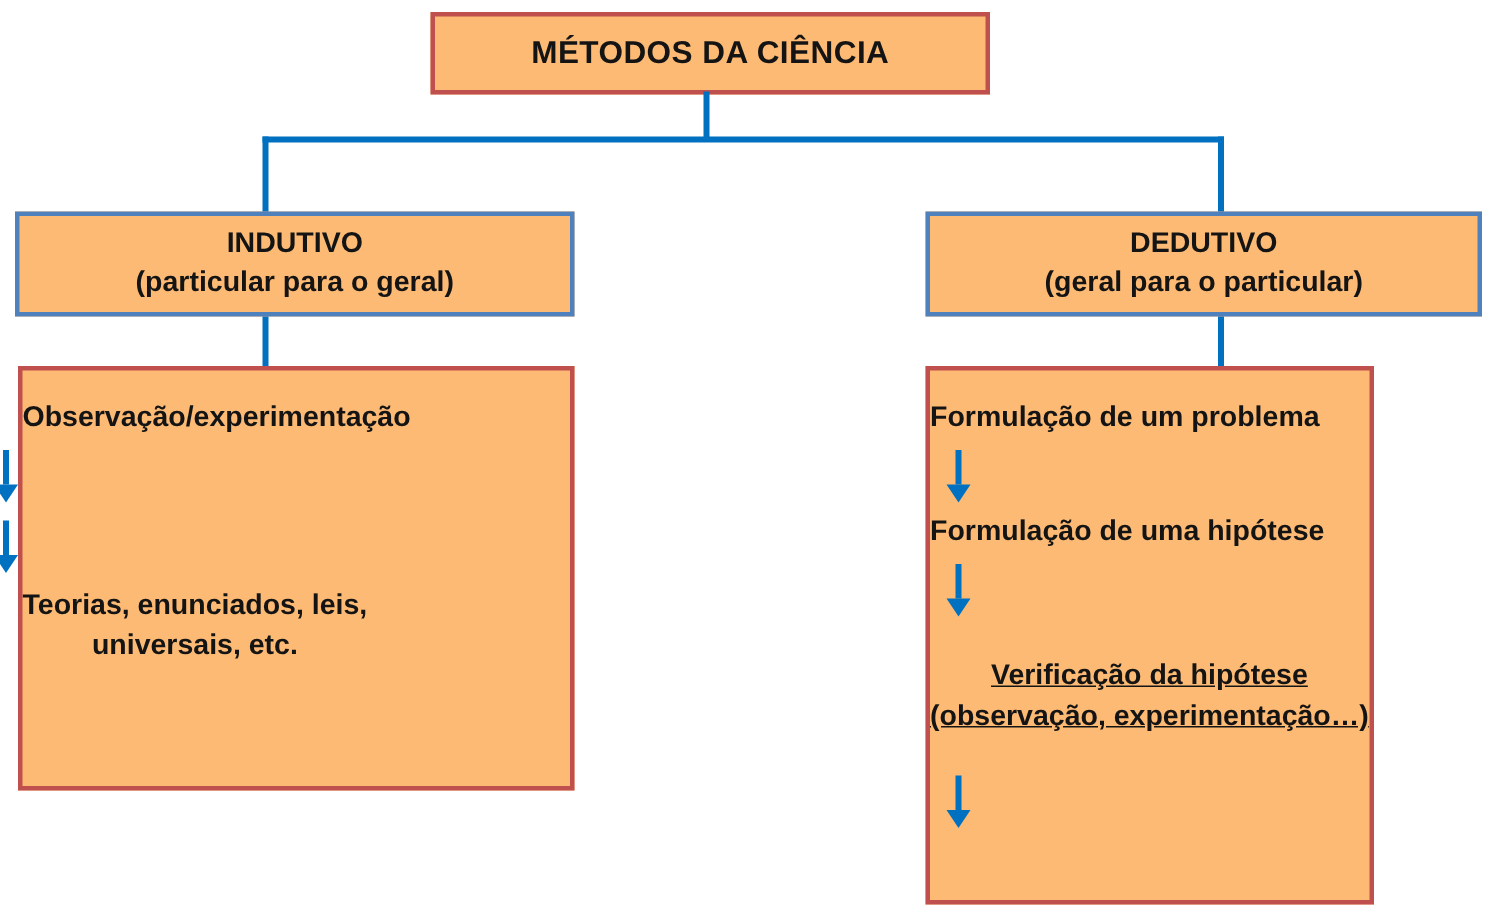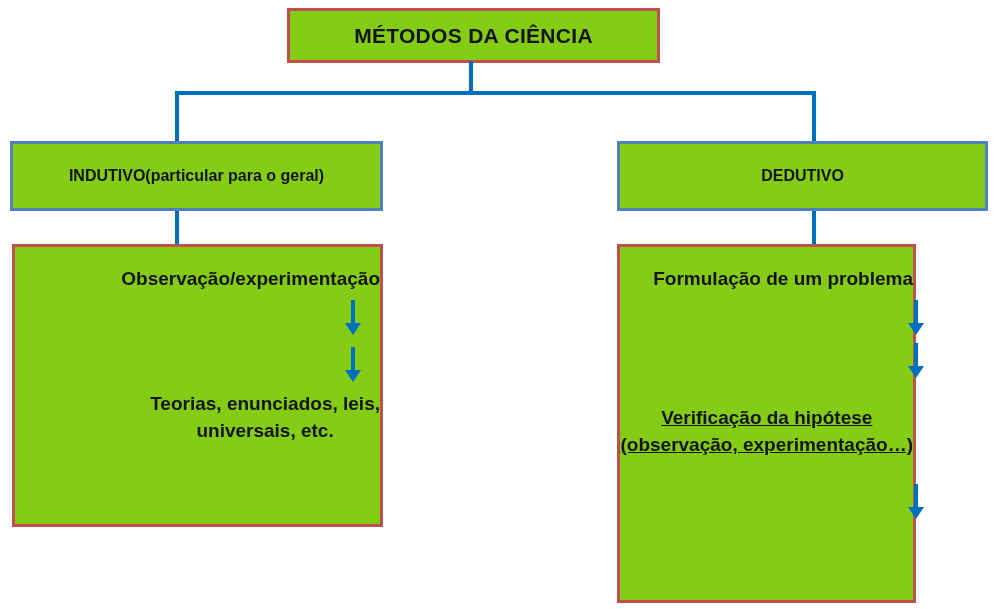--- a/index.html
+++ b/index.html
@@ -9,42 +9,42 @@
     height: 609px;
     background: #ffffff;
     font-family: "Liberation Sans", sans-serif;
     font-weight: bold;
     color: #141414;
     overflow: hidden;
   }
   .box {
     position: absolute;
     box-sizing: border-box;
-    background: #84cc16;
+    background: #fdba74;
     text-align: center;
   }
   #title-box {
     left: 287px; top: 8px; width: 373px; height: 55px;
     border: 3px solid #C0504D;
     display: flex; align-items: center; justify-content: center;
     font-size: 21px; letter-spacing: 0.3px;
   }
   .header-box {
     top: 141px; height: 70px;
     border: 3px solid #4F81BD;
-    display: flex; flex-direction: row; align-items: center; justify-content: center;
-    font-size: 16px; line-height: 26px;
+    display: flex; flex-direction: column; align-items: center; justify-content: center;
+    font-size: 19px; line-height: 26px;
   }
   #header-inductive { left: 10px;  width: 373px; }
   #header-deductive { left: 617px; width: 371px; }
   .flow-box {
     top: 244px;
     border: 3px solid #C0504D;
     font-size: 19px; line-height: 27px;
-    display: flex; flex-direction: column; align-items: flex-end;
+    display: flex; flex-direction: column; align-items: flex-start;
   }
   #flow-inductive { left: 12px;  width: 371px; height: 283px; }
   #flow-deductive { left: 617px; width: 299px; height: 359px; }
   .step { white-space: pre-line; }
   .connector { position: absolute; background: #0070C0; }
   #stem-top   { left: 469px; top: 61px; width: 4px;  height: 31px; }
   #hbar       { left: 175px; top: 91px; width: 641px; height: 4px; }
   #drop-left  { left: 175px; top: 91px; width: 4px;  height: 52px; }
   #drop-right { left: 812px; top: 91px; width: 4px;  height: 52px; }
   #link-left  { left: 175px; top: 210px; width: 4px; height: 36px; }
@@ -80,20 +80,21 @@
   <div id="drop-right" class="connector"></div>
   <div id="link-left" class="connector"></div>
   <div id="link-right" class="connector"></div>
 
   <div id="header-inductive" class="box header-box">
     <span>INDUTIVO</span>
     <span>(particular para o geral)</span>
   </div>
   <div id="header-deductive" class="box header-box">
     <span>DEDUTIVO</span>
+    <span>(geral para o particular)</span>
   </div>
 
   <div id="flow-inductive" class="box flow-box">
     <div class="step mt18">Observação/experimentação</div>
     <div class="arrow mt8 shift-l">
       <div class="stem"></div>
       <div class="head"></div>
     </div>
     <div class="arrow mt12 shift-l">
       <div class="stem"></div>
@@ -102,20 +103,21 @@
     <div class="step mt8">Teorias, enunciados, leis,
 universais, etc.</div>
   </div>
 
   <div id="flow-deductive" class="box flow-box">
     <div class="step mt18">Formulação de um problema</div>
     <div class="arrow mt8 shift-r">
       <div class="stem"></div>
       <div class="head"></div>
     </div>
+    <div class="step mt6">Formulação de uma hipótese</div>
     <div class="arrow mt8 shift-r">
       <div class="stem"></div>
       <div class="head"></div>
     </div>
     <div class="step mt10">Verificação da hipótese
 (observação, experimentação…)</div>
     <div class="arrow mt10 shift-r">
       <div class="stem"></div>
       <div class="head"></div>
     </div>

